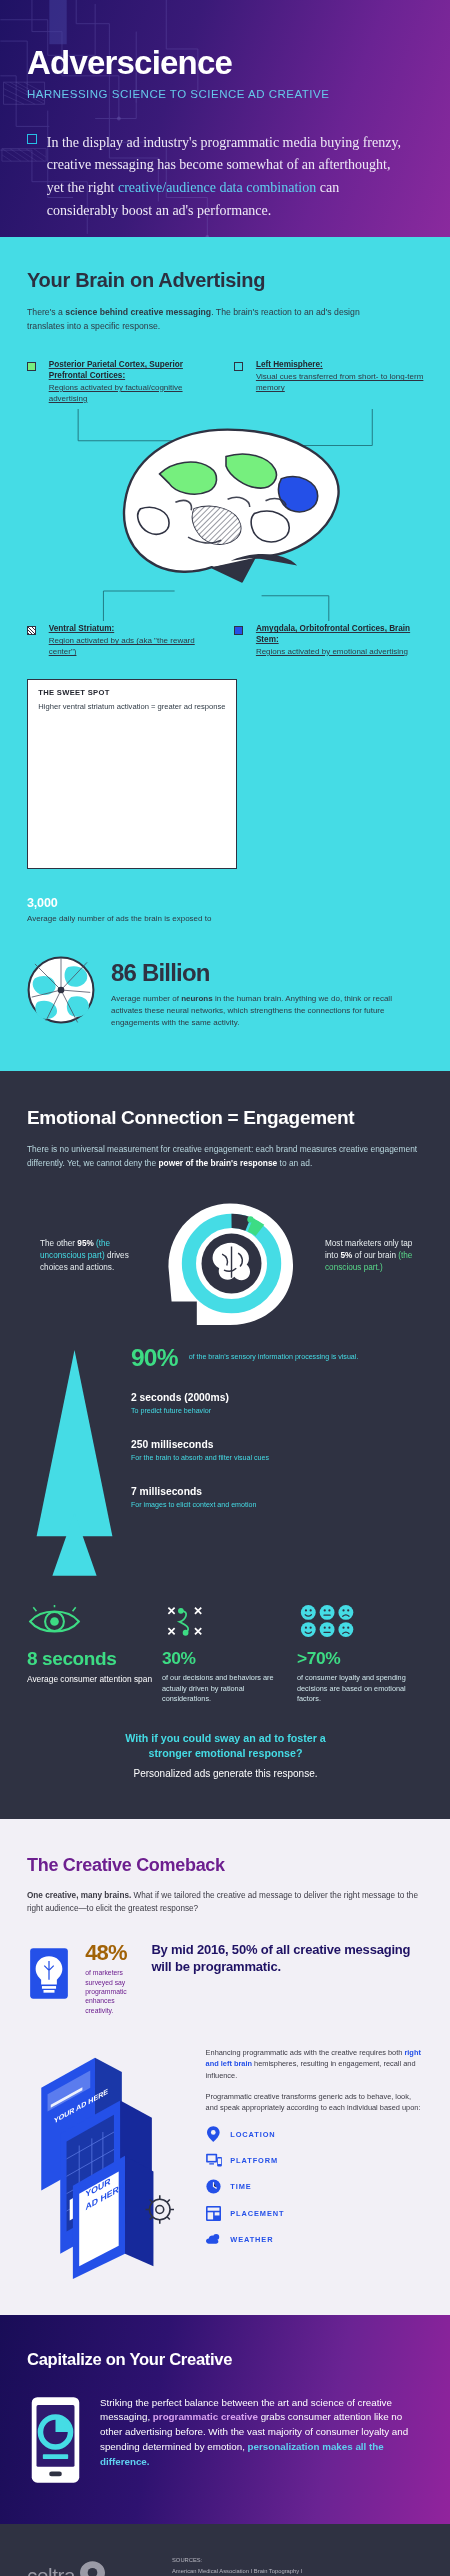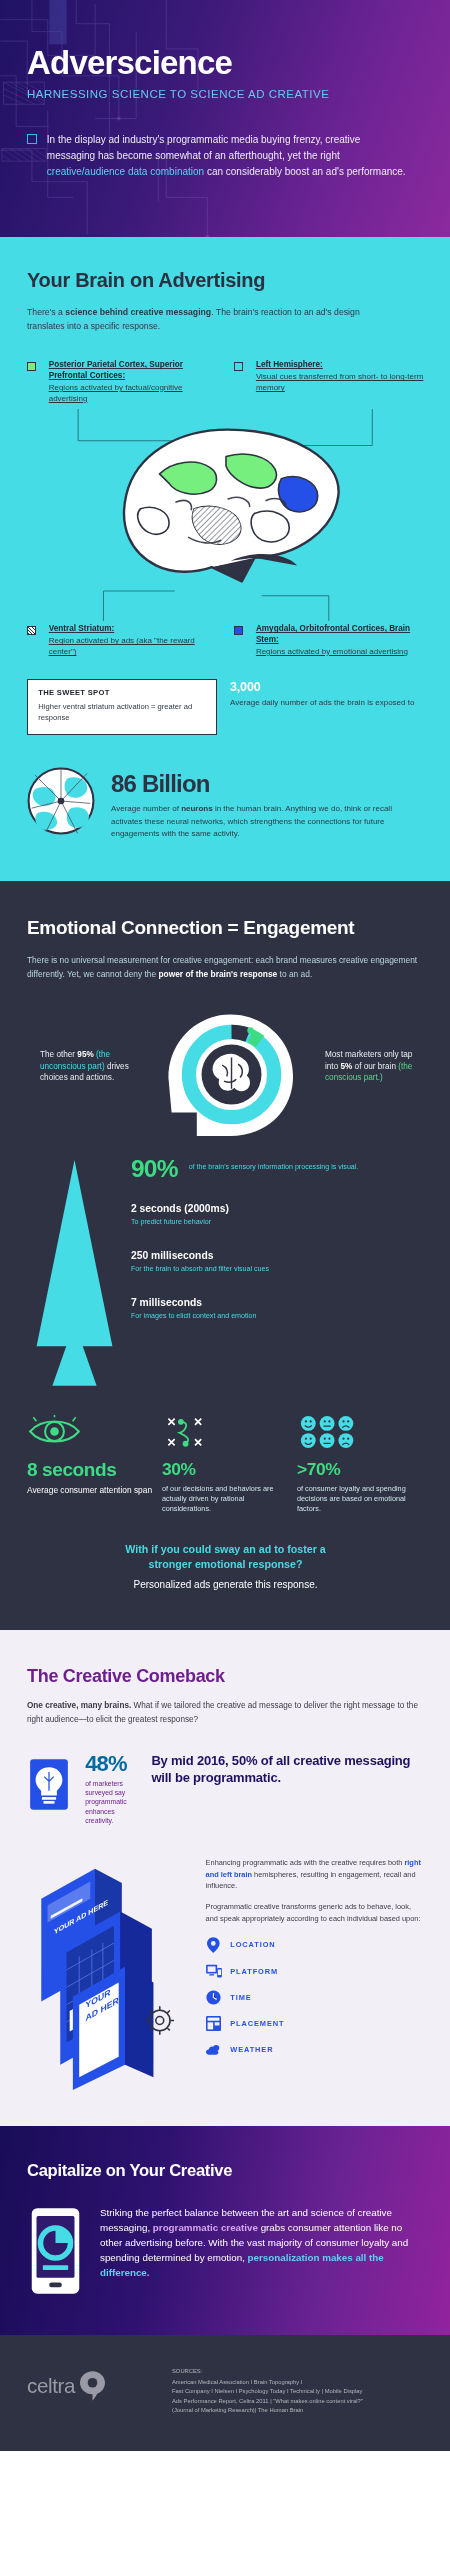--- a/index.html
+++ b/index.html
@@ -27,21 +27,21 @@
   }
   .hero-sub {
     margin-top: 8.7px; font-size: 11.5px; letter-spacing: 0.5px;
     color: #66c8ea; font-weight: 400;
   }
   .intro-row { display: flex; gap: 9.5px; margin-top: 32px; padding-right: 16px; }
   .chk {
     width: 10.3px; height: 10.3px; flex: 0 0 10.3px; margin-top: 2.4px;
     border: 1.6px solid #27bfe6; background: transparent;
   }
-  .intro-text { font-size: 10px; line-height: 1.62; color: #efeaf7; }
+  .intro-text { font-size: 14px; line-height: 1.62; color: #efeaf7; font-family: Liberation Serif, serif; }
   .intro-text .hl { color: #5fd0f0; }
 
   
   .cyan { background: #45dce5; padding: 32px 27px 41px 27px; position: relative; }
   .sec-title { font-size: 20px; font-weight: 700; color: #2f3242; letter-spacing: -0.3px; }
   .cyan .sec-title { color: #2c3040; }
   .cyan-lead { margin-top: 12.6px; font-size: 8.7px; line-height: 1.65; color: #2f3a45; max-width: 356px; }
   .cyan-lead b { font-weight: 700; }
 
   .label-grid { display: flex; gap: 17.4px; margin-top: 27px; }
@@ -53,21 +53,21 @@
   .sw-hatch { background: repeating-linear-gradient(45deg,#2f3242 0 0.8px,#fff 0.8px 2.4px); }
   .sw-blue { background: #2450e8; }
   .lbl-head { font-size: 8.2px; font-weight: 700; line-height: 1.28; color: #23262f; }
   .lbl-body { font-size: 8px; line-height: 1.35; color: #2f3a45; margin-top: 1.6px; }
 
   .brain-stage { position: relative; height: 212px; margin-top: 4.7px; }
   .brain-stage svg { position: absolute; left: 50%; top: 0; transform: translateX(-50%); }
 
   .label-grid.lower { margin-top: 3.2px; }
 
-  .sweet-row { display: flex; gap: 13px; margin-top: 20.6px; align-items: flex-start; }
+  .sweet-row { display: flex; gap: 26px; margin-top: 20.6px; align-items: flex-start; flex-direction: column; }
   .sweet-box {
     flex: 0 0 190px; border: 1.6px solid #2f3242; background: #fff;
     padding: 8.7px 10.3px 10.3px 10.3px;
   }
   .sweet-title { font-size: 7.6px; font-weight: 700; letter-spacing: 0.3px; color: #23262f; }
   .sweet-body { font-size: 7.6px; line-height: 1.5; color: #2f3a45; margin-top: 3.2px; }
   .stat-3000 { padding-top: 1.6px; }
   .stat-3000 .num { font-size: 12.6px; font-weight: 700; color: #fff; letter-spacing: -0.2px; }
   .stat-3000 .cap { font-size: 8px; line-height: 1.42; color: #2f3a45; margin-top: 2.4px; }
 
@@ -116,21 +116,21 @@
 
   
   .light { background: #f2f0f6; padding: 36px 27px 36px 27px; }
   .light .sec-title { color: #6d1f8f; font-size: 18px; }
   .light-lead { margin-top: 12.6px; font-size: 8.2px; line-height: 1.6; color: #3b3a44; }
   .light-lead b { font-weight: 700; }
 
   .bulb-row { display: flex; gap: 14.2px; margin-top: 27px; align-items: flex-start; }
   .bulb-icon { flex: 0 0 44px; padding-top: 3.2px; }
   .pct48 { flex: 0 0 52px; }
-  .pct48 .n { font-size: 22px; font-weight: 700; color: #0369a1; letter-spacing: -0.8px; line-height: 1; }
+  .pct48 .n { font-size: 22px; font-weight: 700; color: #a16207; letter-spacing: -0.8px; line-height: 1; }
   .pct48 .c { font-size: 6.8px; line-height: 1.38; color: #6d1f8f; margin-top: 4px; }
   .bigclaim { flex: 1; font-size: 13px; font-weight: 700; color: #1f1264; line-height: 1.3; letter-spacing: -0.2px; }
 
   .phone-row { display: flex; gap: 12.6px; margin-top: 27px; }
   .phone-art { flex: 0 0 166px; position: relative; height: 237px; }
   .phone-copy { flex: 1; padding-top: 4.7px; }
   .pc-p { font-size: 7.4px; line-height: 1.55; color: #3b3a44; margin-bottom: 9.5px; }
   .pc-p .b { color: #2450e8; font-weight: 700; }
   .crit { margin-top: 12.6px; }
   .crit-row { display: flex; align-items: center; gap: 8.7px; margin-bottom: 10.3px; }

